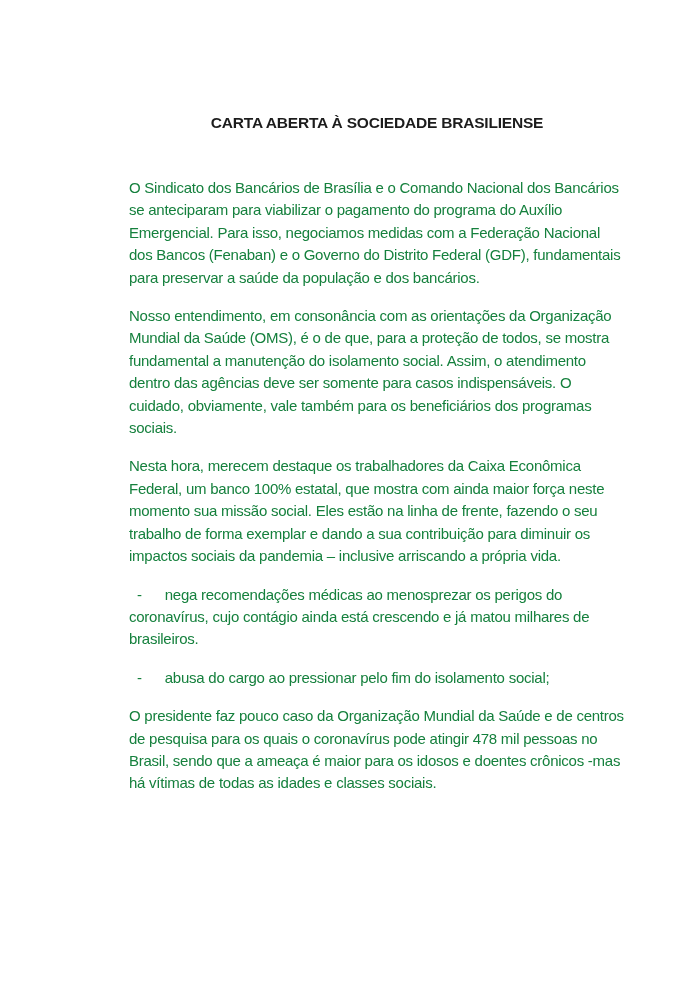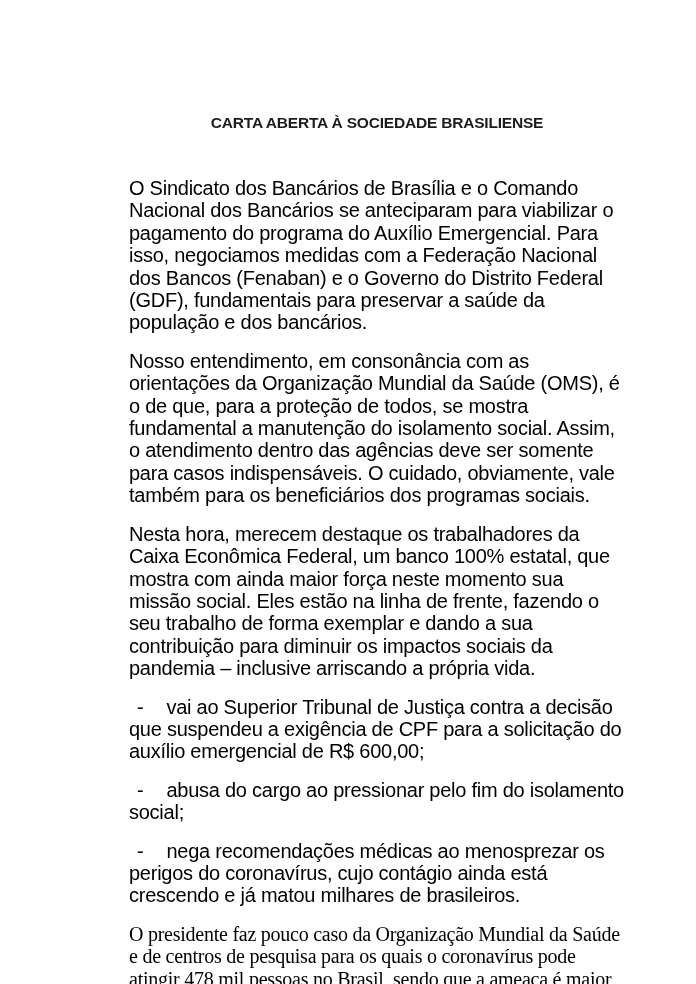--- a/index.html
+++ b/index.html
@@ -21,55 +21,52 @@
   .doc-title {
     font-size: 15.5px;
     font-weight: 600;
     letter-spacing: -0.2px;
     color: #1c1c1c;
     text-align: center;
     line-height: 22px;
     margin-bottom: 43px;
   }
   .para {
-    font-size: 20px;
+    font-size: 15px;
     font-weight: 400;
-    color: #000000;
+    color: #15803d;
     line-height: 22.4px;
     letter-spacing: -0.25px;
     margin-bottom: 16px;
     max-width: 512px;
   }
   .list-item .marker {
     padding-right: 7px;
   }
-  .para:last-child { margin-bottom: 0; font-family: Liberation Serif, serif; }
+  .para:last-child { margin-bottom: 0; }
 </style>
 </head>
 <body>
 
 <div class="page">
 
   <h1 class="doc-title">CARTA ABERTA À SOCIEDADE BRASILIENSE</h1>
 
   <p class="para">O Sindicato dos Bancários de Brasília e o Comando Nacional dos Bancários se anteciparam para viabilizar o pagamento do programa do Auxílio Emergencial. Para isso, negociamos medidas com a Federação Nacional dos Bancos (Fenaban) e o Governo do Distrito Federal (GDF), fundamentais para preservar a saúde da população e dos bancários.</p>
 
   <p class="para">Nosso entendimento, em consonância com as orientações da Organização Mundial da Saúde (OMS), é o de que, para a proteção de todos, se mostra fundamental a manutenção do isolamento social. Assim, o atendimento dentro das agências deve ser somente para casos indispensáveis. O cuidado, obviamente, vale também para os beneficiários dos programas sociais.</p>
 
   <p class="para">Nesta hora, merecem destaque os trabalhadores da Caixa Econômica Federal, um banco 100% estatal, que mostra com ainda maior força neste momento sua missão social. Eles estão na linha de frente, fazendo o seu trabalho de forma exemplar e dando a sua contribuição para diminuir os impactos sociais da pandemia – inclusive arriscando a própria vida.</p>
 
 
-  <p class="para list-item">
-    <span class="marker">-</span><span>vai ao Superior Tribunal de Justiça contra a decisão que suspendeu a exigência de CPF para a solicitação do auxílio emergencial de R$ 600,00;</span>
-  </p>
 
 
   <p class="para list-item">
-    <span class="marker">-</span><span>abusa do cargo ao pressionar pelo fim do isolamento social;</span>
+    <span class="marker">-</span><span>nega recomendações médicas ao menosprezar os perigos do coronavírus, cujo contágio ainda está crescendo e já matou milhares de brasileiros.</span>
   </p>
 
   <p class="para list-item">
-    <span class="marker">-</span><span>nega recomendações médicas ao menosprezar os perigos do coronavírus, cujo contágio ainda está crescendo e já matou milhares de brasileiros.</span>
+    <span class="marker">-</span><span>abusa do cargo ao pressionar pelo fim do isolamento social;</span>
   </p>
 
   <p class="para">O presidente faz pouco caso da Organização Mundial da Saúde e de centros de pesquisa para os quais o coronavírus pode atingir 478 mil pessoas no Brasil, sendo que a ameaça é maior para os idosos e doentes crônicos -mas há vítimas de todas as idades e classes sociais.</p>
 
 </div>
 
 </body></html>

